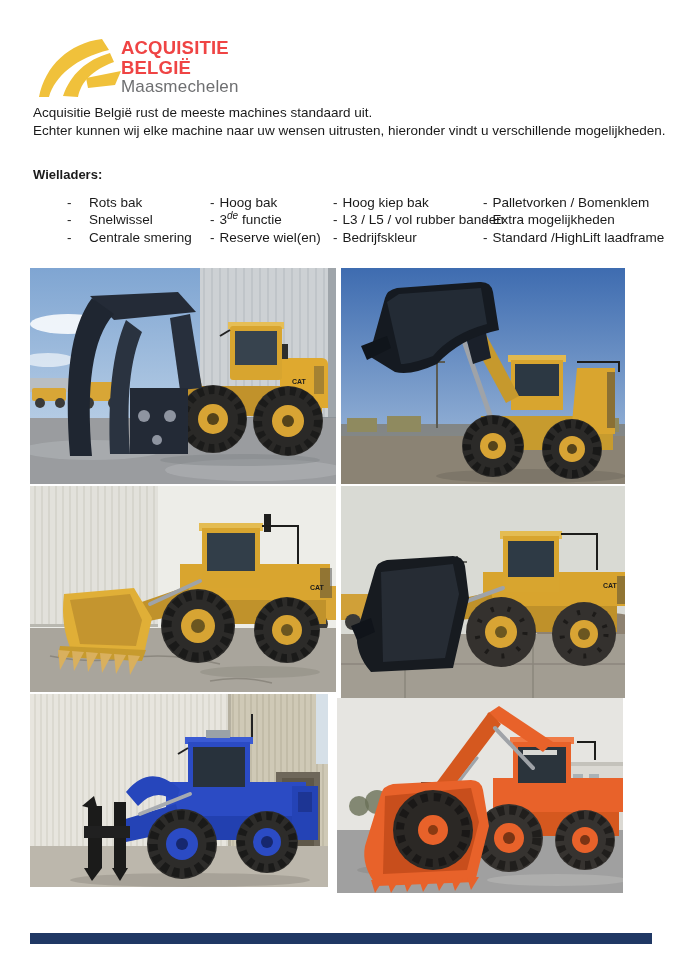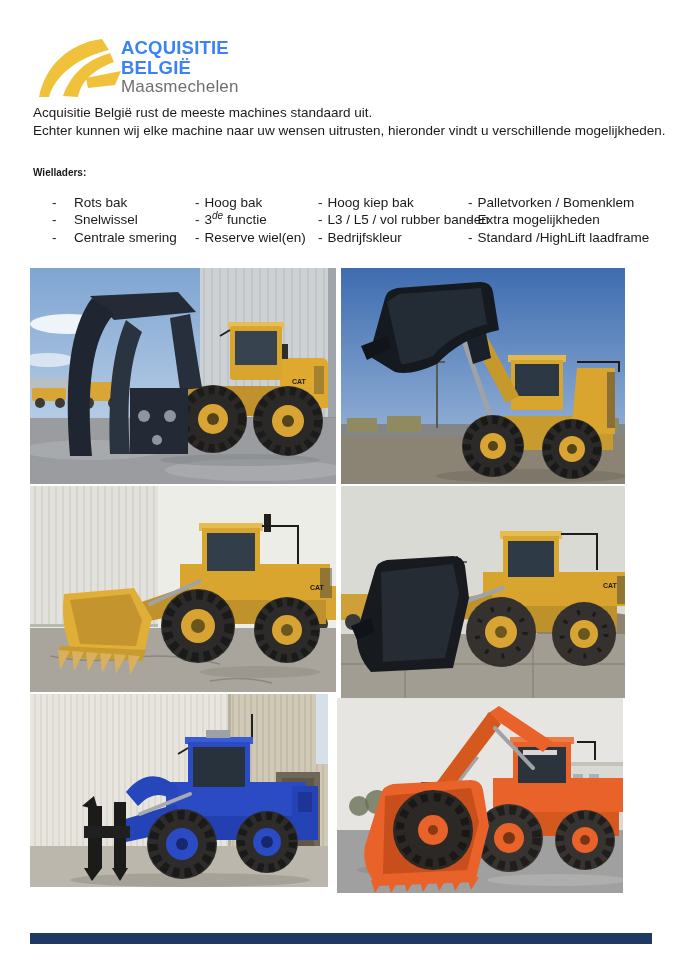--- a/index.html
+++ b/index.html
@@ -4,29 +4,29 @@
 <style>
   html,body{margin:0;padding:0;}
   body{
     width:682px;height:960px;position:relative;background:#ffffff;
     font-family:"Liberation Sans",sans-serif;color:#1a1a1a;overflow:hidden;
   }
   .abs{position:absolute;}
   
   #logo-swoosh{left:36px;top:36px;width:86px;height:62px;}
   #brand{left:121px;top:38px;line-height:19.5px;}
-  .brand-main{font-weight:bold;font-size:18.5px;color:#3b82f6;letter-spacing:.2px;}
+  .brand-main{font-weight:bold;font-size:18.5px;color:#ef4444;letter-spacing:.2px;}
   .brand-sub{font-weight:400;font-size:17px;color:#6e6f71;letter-spacing:.2px;}
   
   #intro{left:33px;top:104px;font-size:13.5px;line-height:17.5px;white-space:nowrap;}
-  #section-heading{left:33px;top:167px;font-size:10px;font-weight:bold;}
+  #section-heading{left:33px;top:167px;font-size:13px;font-weight:bold;}
   
   .optcol{top:194px;font-size:13.5px;line-height:17.3px;white-space:nowrap;}
   #col1{left:52px;} #col2{left:195px;} #col3{left:318px;} #col4{left:468px;}
-  .opt-line{display:block;}
+  .opt-line{display:block;margin-left:15px;}
   #col1 .dash{display:inline-block;width:17px;}
   .optcol .dash{margin-right:5px;}
   sup{font-size:10px;line-height:0;font-style:italic;}
   
   .photo{position:absolute;overflow:hidden;background:#dfe3e6;}
   .photo svg{display:block;}
   #photo1{left:30px;top:268px;width:306px;height:216px;}
   #photo2{left:341px;top:268px;width:284px;height:216px;}
   #photo3{left:30px;top:486px;width:306px;height:206px;}
   #photo4{left:341px;top:486px;width:284px;height:212px;}

